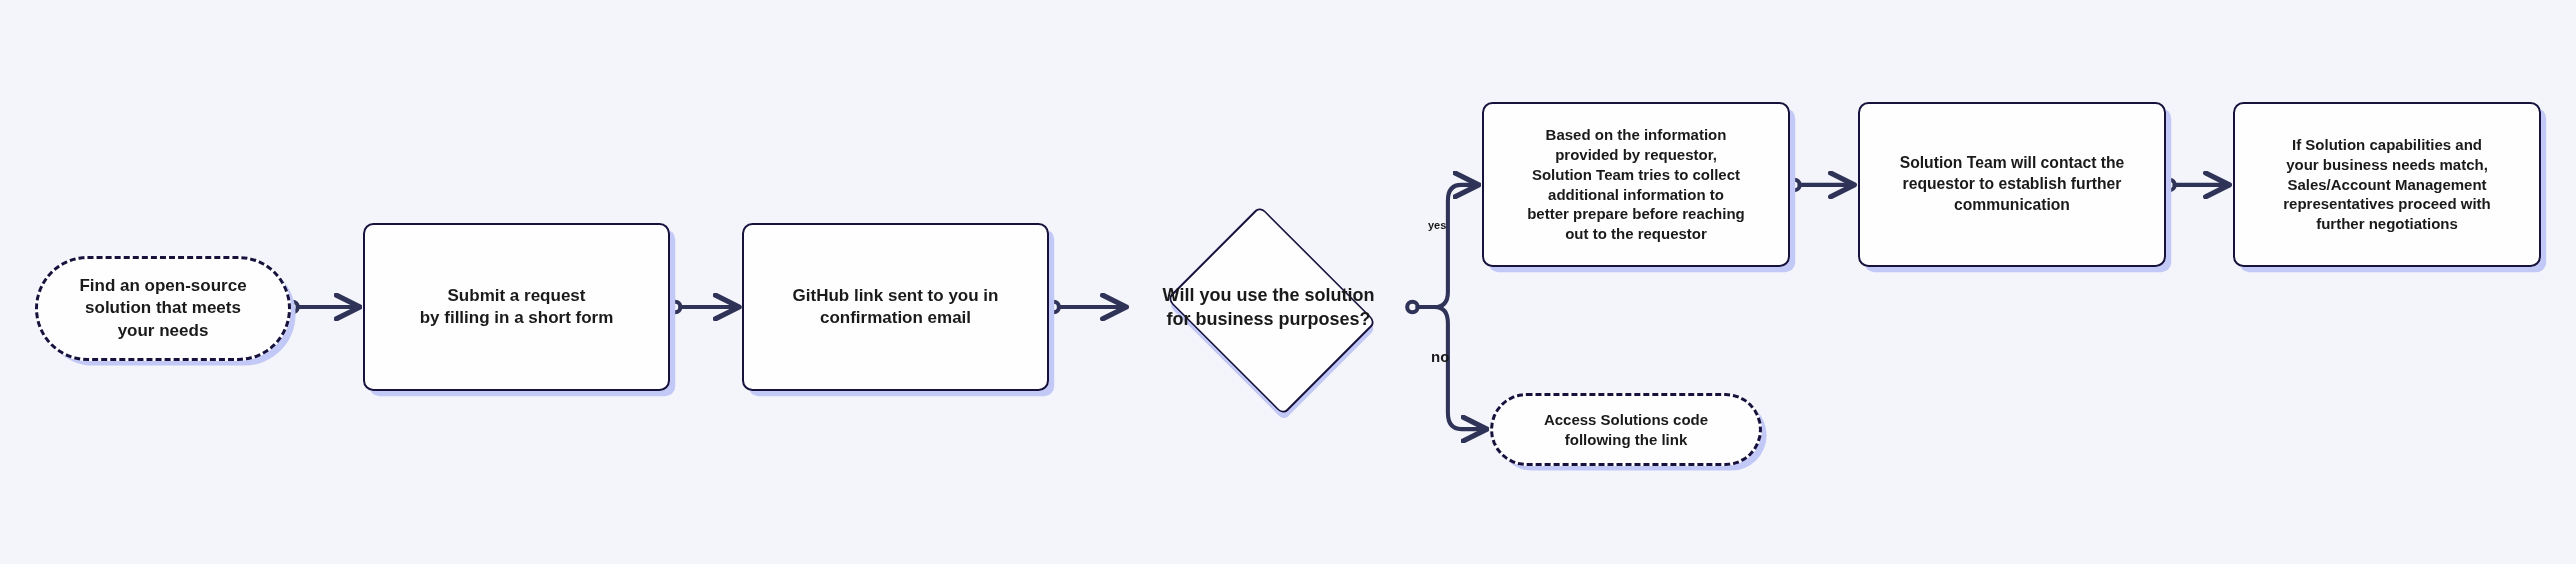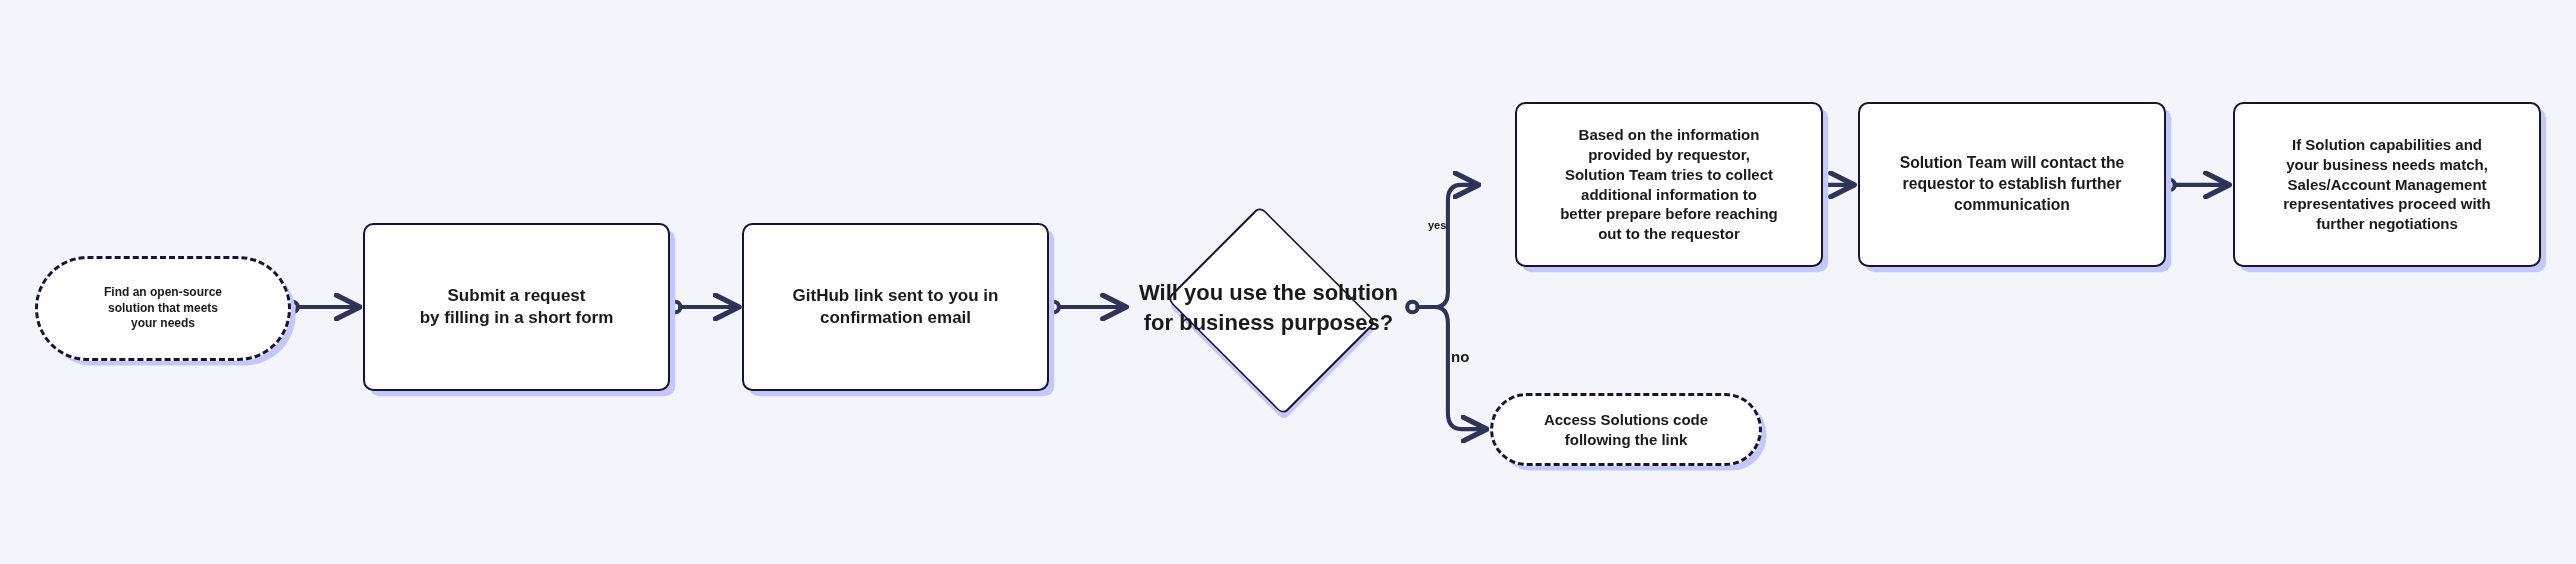--- a/index.html
+++ b/index.html
@@ -153,45 +153,45 @@
 
       <g>
         <circle cx="3730" cy="318" r="9" fill="#f4f4fb" stroke="#2f3358" stroke-width="7"></circle>
         <path d="M 3739 318 L 3829 318" marker-end="url(#arrow)"></path>
       </g>
 
     </g>
   </svg>
 
   <div class="edge-label" style="left:1428px; top:219px; font-size:11px;">yes</div>
-  <div class="edge-label" style="left:1431px; top:348px; font-size:15px;margin-left:20px;">no</div>
+  <div class="edge-label" style="left:1431px; top:348px; font-size:15px;">no</div>
 
   <div class="node term" style="left:35px; top:256px; width:256px; height:105px;">
-    <span class="label" style="font-size:12px;">Find an open-source
+    <span class="label" style="font-size:17px;">Find an open-source
 solution that meets
 your needs</span>
   </div>
 
   <div class="node proc" style="left:742px; top:223px; width:307px; height:168px;">
     <span class="label" style="font-size:17px;">GitHub link sent to you in
 confirmation email</span>
   </div>
 
   <div class="node proc" style="left:363px; top:223px; width:307px; height:168px;">
     <span class="label" style="font-size:17px;">Submit a request
 by filling in a short form</span>
   </div>
 
   <div class="node decision" style="left:1124px; top:226px; width:289px; height:163px;">
     <div class="diamond-bg"></div>
-    <span class="label" style="font-size:22px;">Will you use the solution
+    <span class="label" style="font-size:18px;">Will you use the solution
 for business purposes?</span>
   </div>
 
-  <div class="node proc" style="left:1482px; top:102px; width:308px; height:165px;margin-left:33px;">
+  <div class="node proc" style="left:1482px; top:102px; width:308px; height:165px;">
     <span class="label" style="font-size:15px;">Based on the information
 provided by requestor,
 Solution Team tries to collect
 additional information to
 better prepare before reaching
 out to the requestor</span>
   </div>
 
   <div class="node proc" style="left:1858px; top:102px; width:308px; height:165px;">
     <span class="label" style="font-size:15.7px;">Solution Team will contact the

